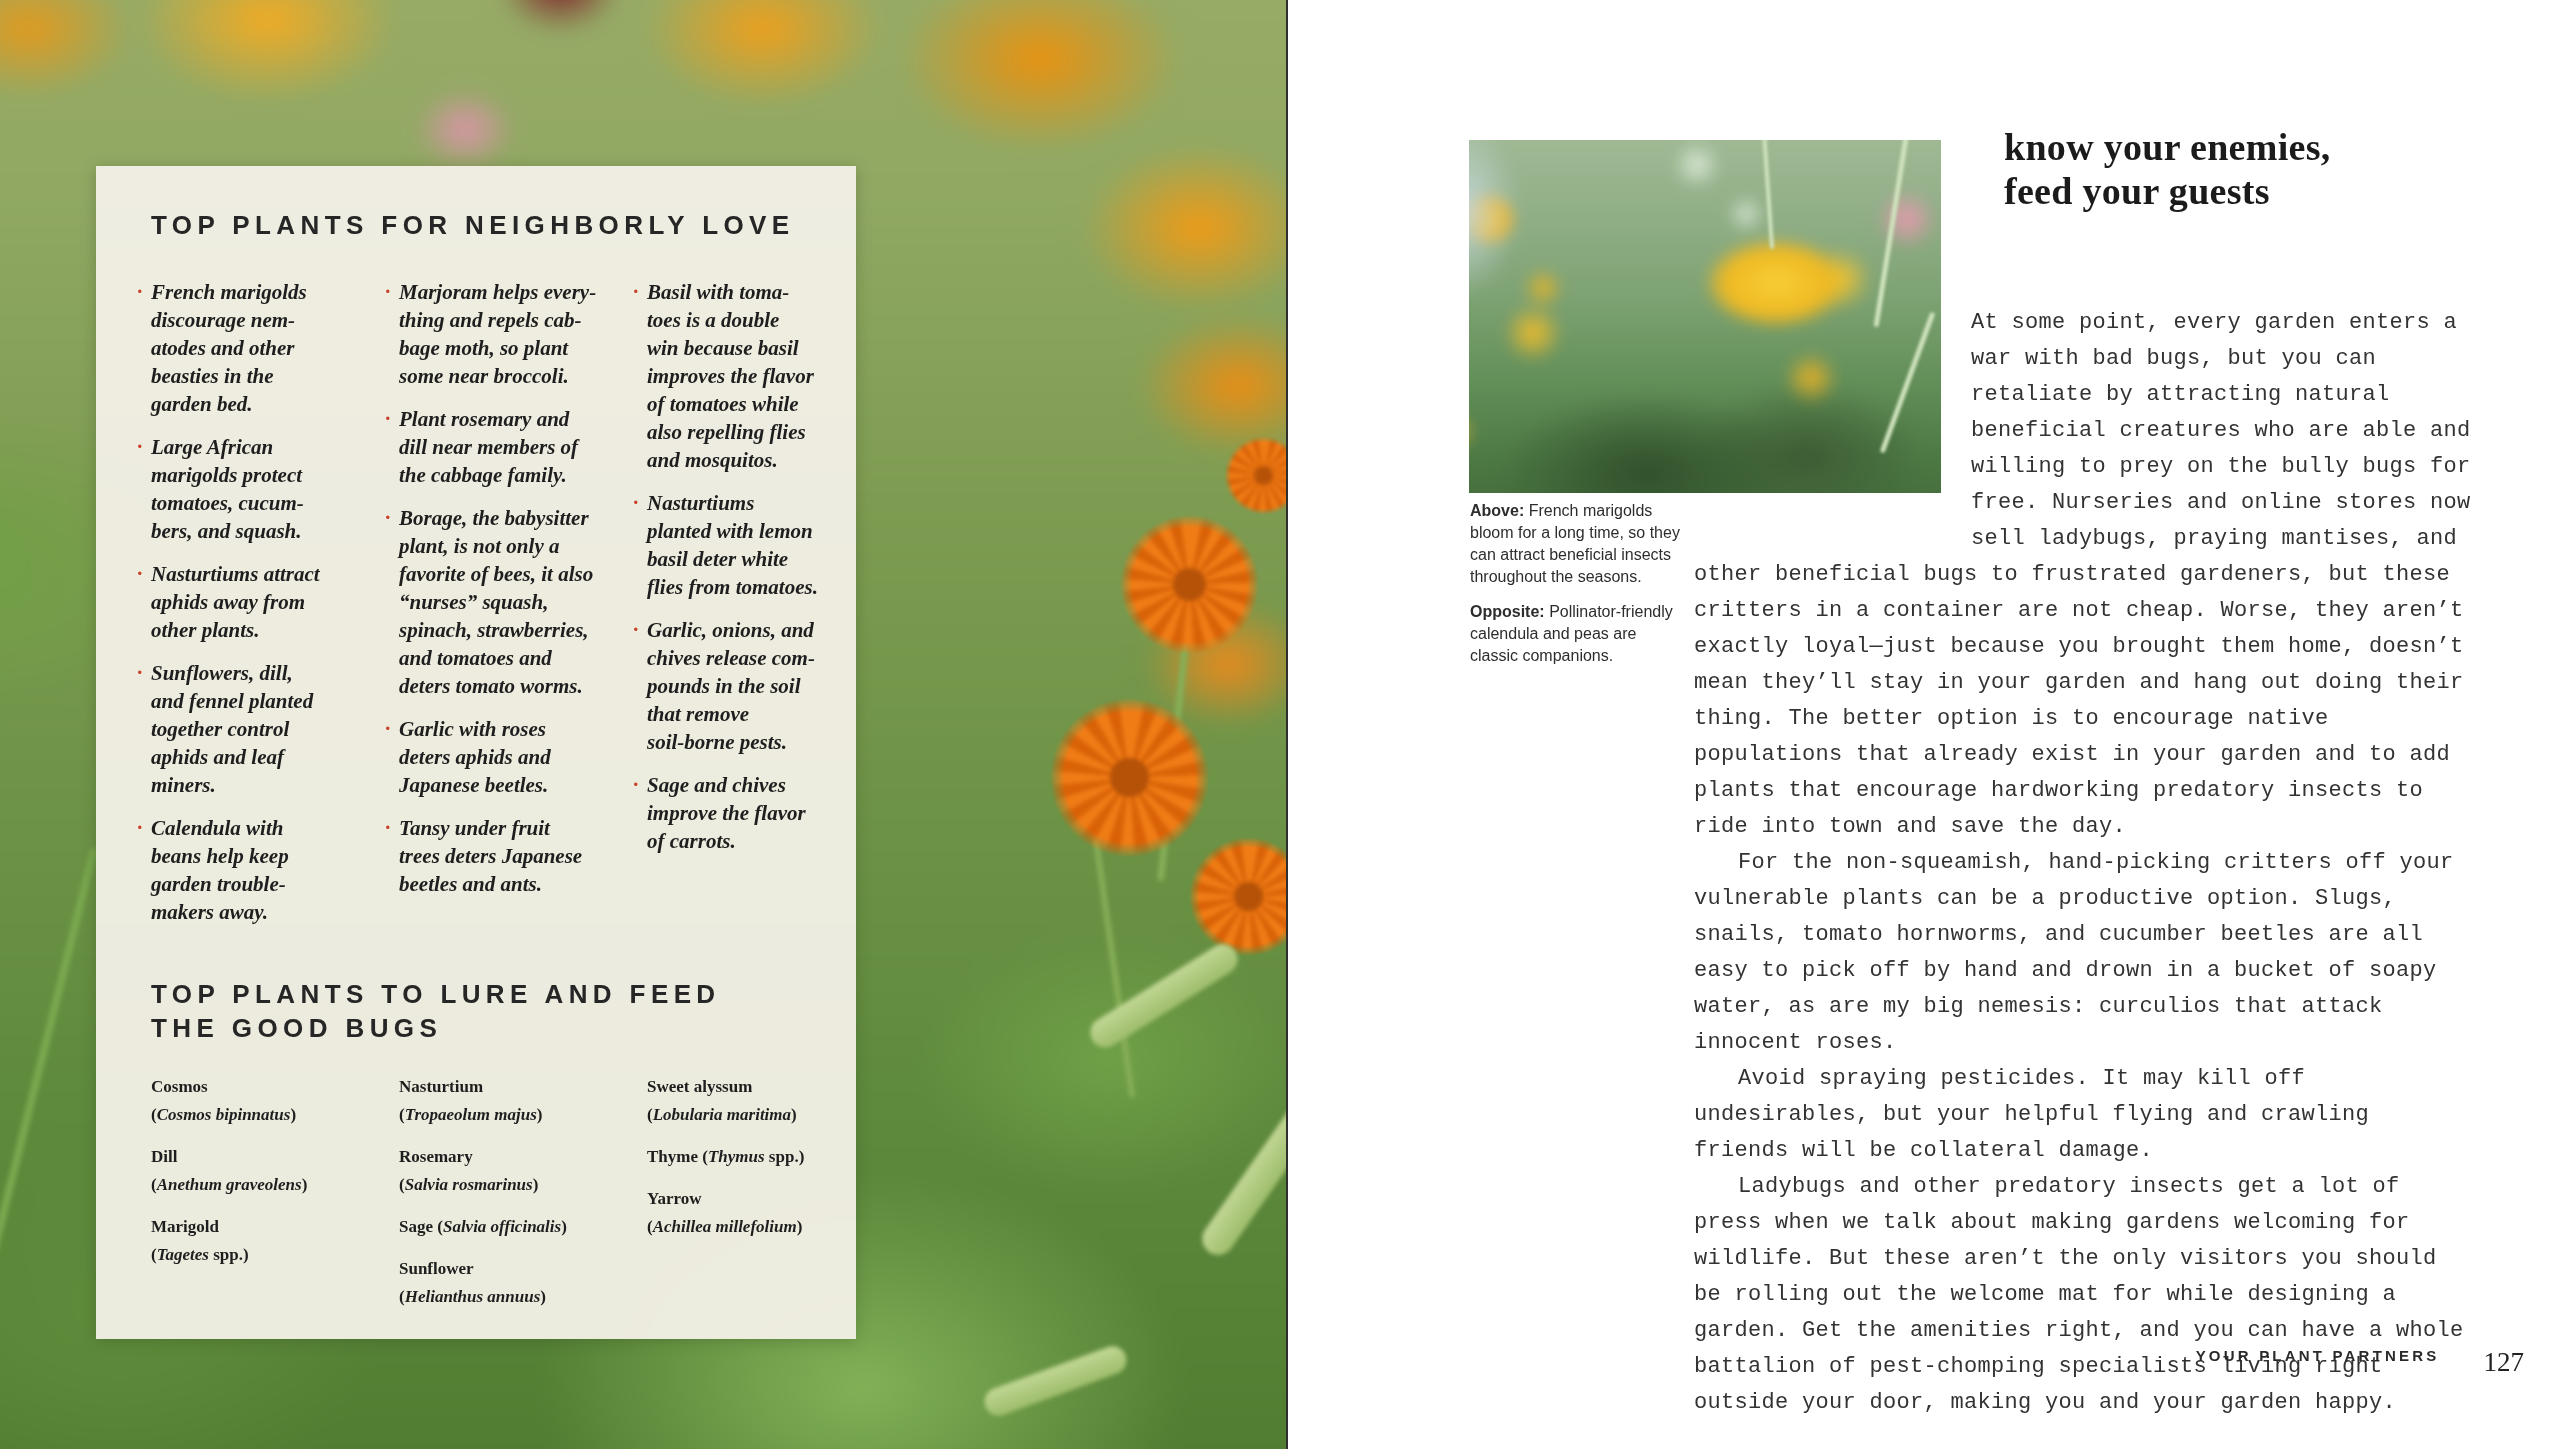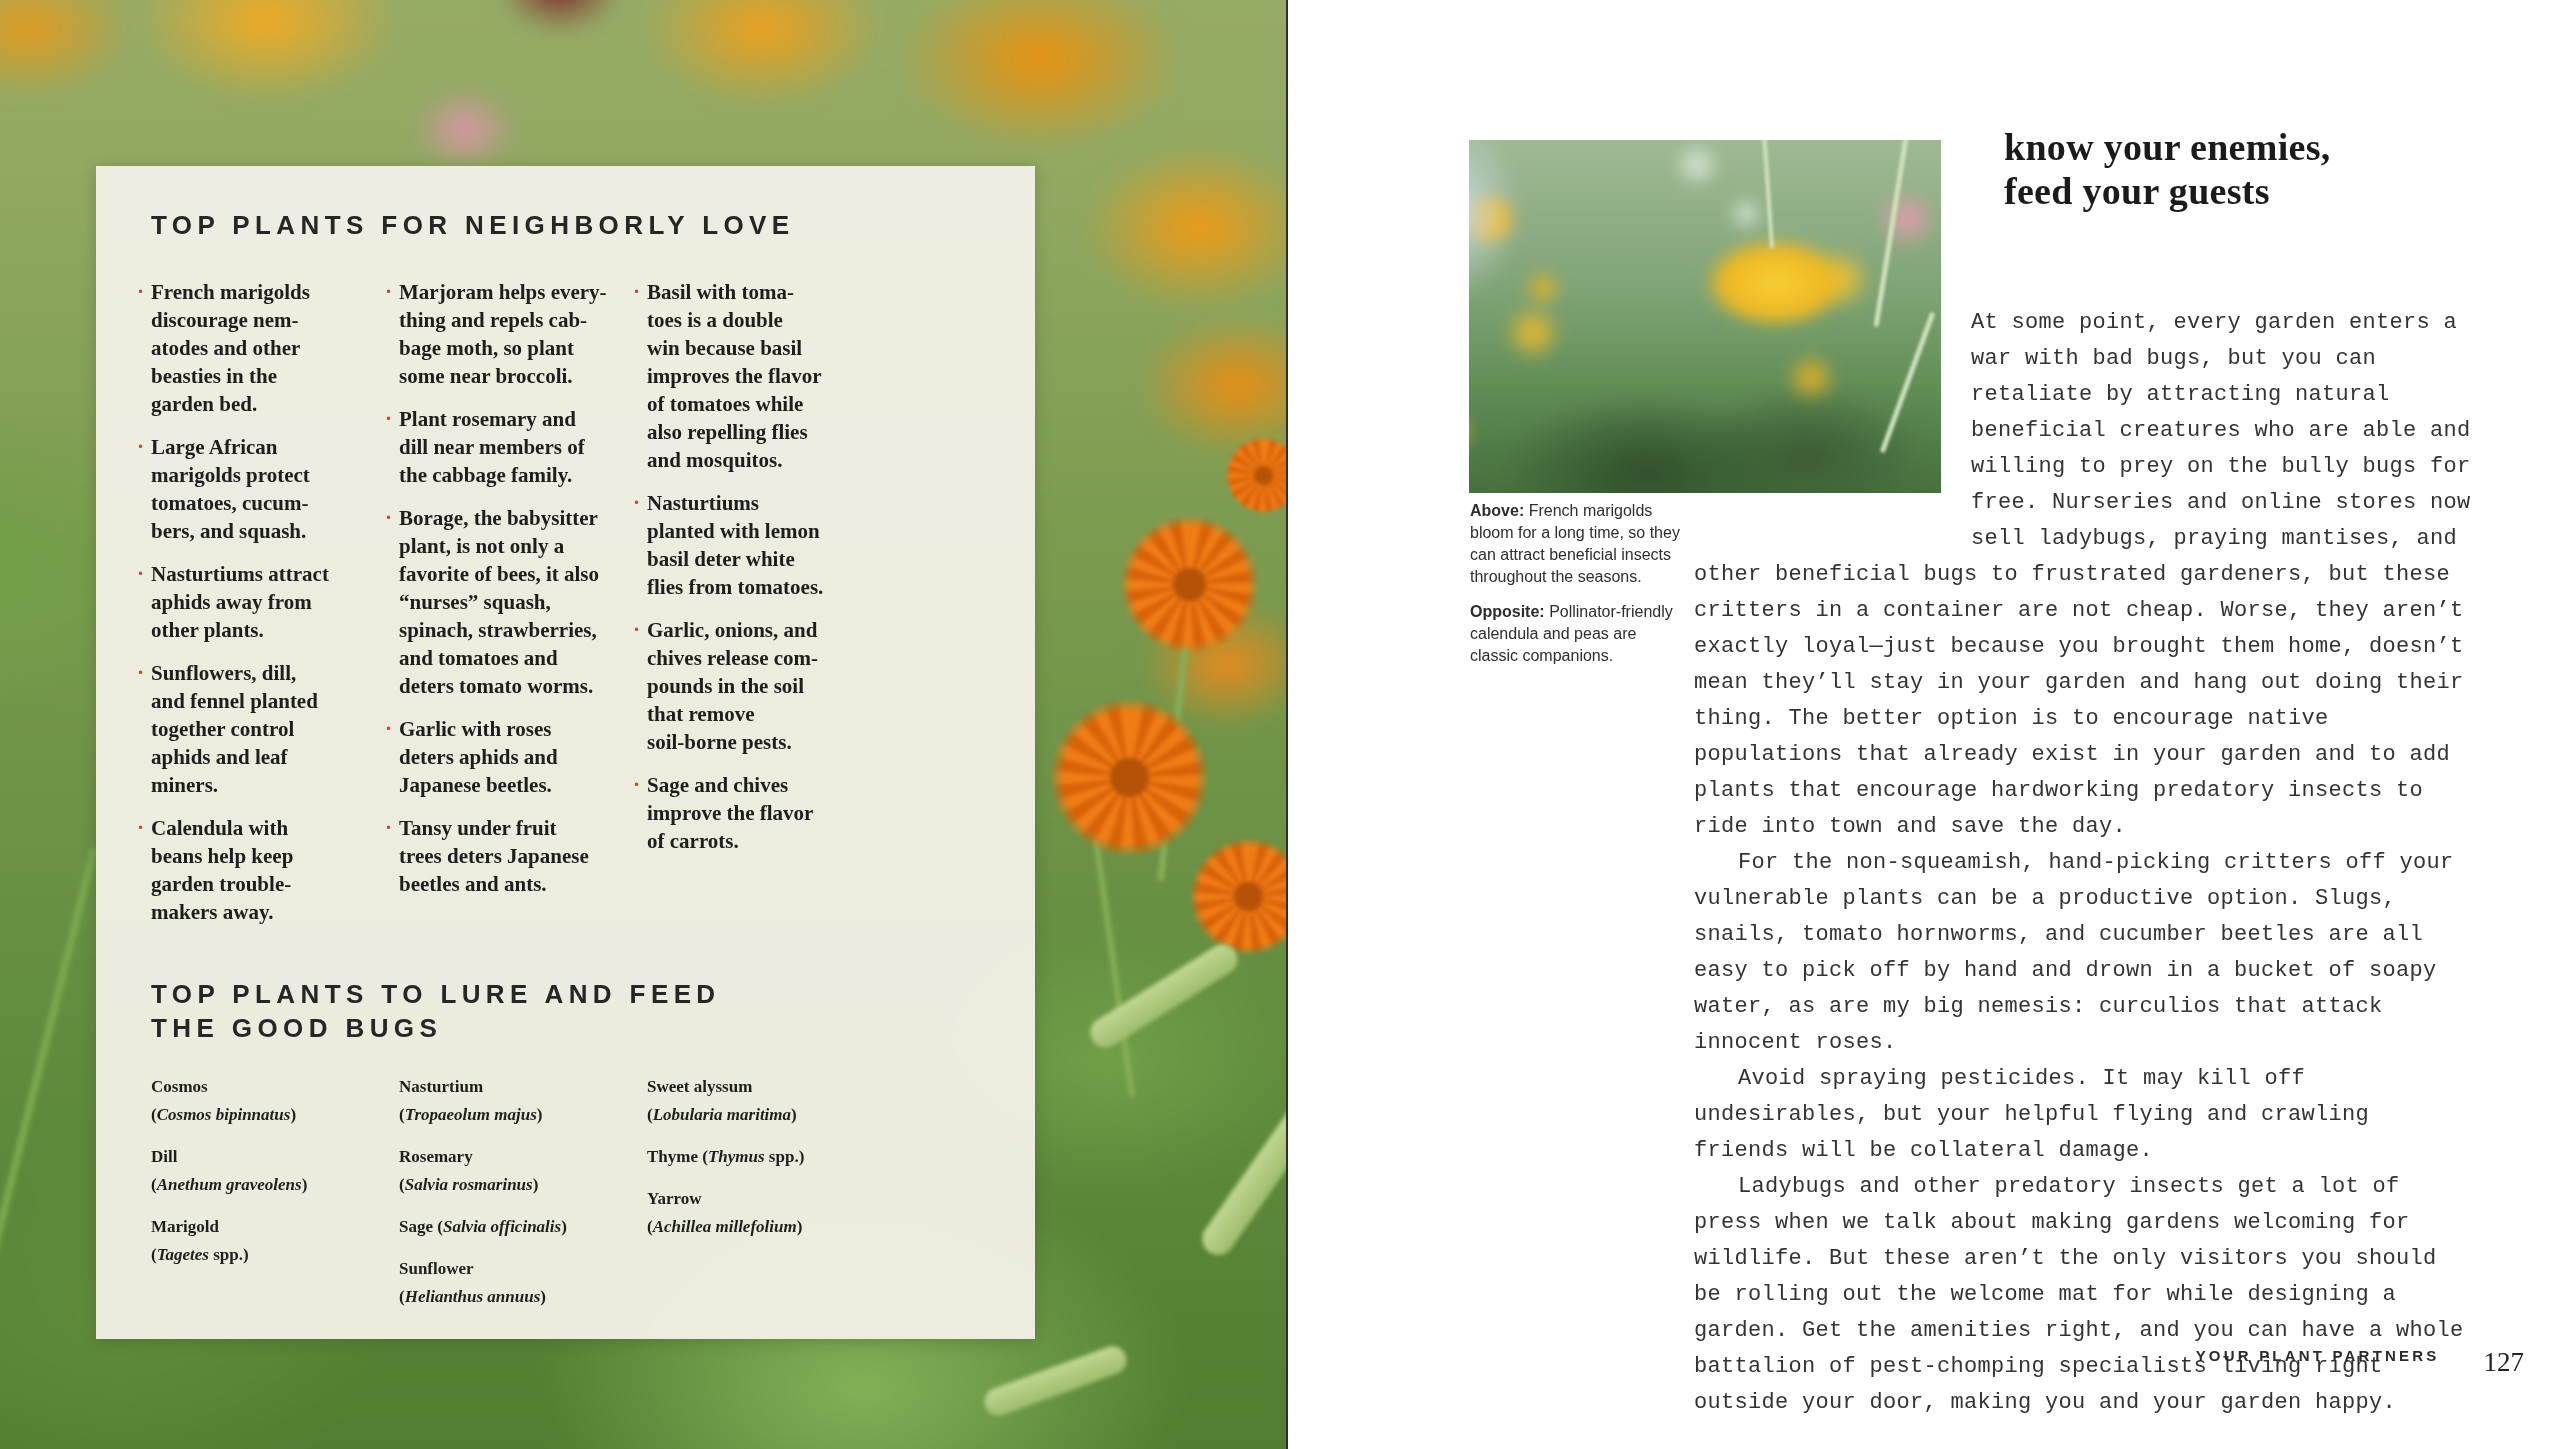--- a/index.html
+++ b/index.html
@@ -39,26 +39,26 @@
   .stem{position:absolute;border-radius:6px;filter:blur(2px);background:#86ae57;}
   .stem.s1{left:1174px;top:555px;width:7px;height:327px;transform:rotate(6deg);}
   .stem.s2{left:1110px;top:822px;width:6px;height:277px;transform:rotate(-8deg);}
   .stem.s3{left:40px;top:842px;width:8px;height:416px;transform:rotate(14deg);background:#79a74e;}
   .pod{position:absolute;border-radius:20px;filter:blur(2px);background:linear-gradient(180deg,#c2d794,#9dbd6b);}
   .pod.p1{left:1080px;top:981px;width:168px;height:30px;transform:rotate(-32deg);}
   .pod.p2{left:1169px;top:1159px;width:188px;height:32px;transform:rotate(-55deg);}
   .pod.p3{left:981px;top:1367px;width:149px;height:28px;transform:rotate(-20deg);}
 
   
-  .panel{position:absolute;left:96px;top:166px;width:939px;height:1173px;
+  .panel{position:absolute;left:96px;top:166px;width:760px;height:1173px;
     background:rgba(244,241,233,0.94);box-shadow:0 2px 14px rgba(40,50,25,0.25);box-sizing:border-box;}
   .panel-title{margin:42px 0 0 55px;font-family:"Liberation Sans",sans-serif;font-weight:700;
     font-size:26px;line-height:34px;letter-spacing:5.4px;color:#262626;}
   .panel-title.second{margin-top:36px;}
-  .bullet-columns{display:flex;margin:36px 0 0 55px;}
+  .bullet-columns{display:flex;margin:36px 0 0 55px;font-style:italic;}
   .bullet-column{width:248px;flex:0 0 248px;}
   .bullet-item{position:relative;margin:0 0 15px 0;padding-left:0;
     font-family:"Liberation Serif",serif;font-weight:700;font-size:21px;line-height:28px;color:#1e1e1e;}
   .bullet-item::before{content:"·";position:absolute;left:-14px;top:-1px;color:#c9432d;font-weight:900;}
   .plant-columns{display:flex;margin:28px 0 0 55px;}
   .plant-column{width:248px;flex:0 0 248px;}
   .plant-item{margin:0 0 14px 0;font-family:"Liberation Serif",serif;font-weight:700;
     font-size:17px;line-height:28px;color:#1e1e1e;}
   .plant-item i{font-style:italic;}
 

